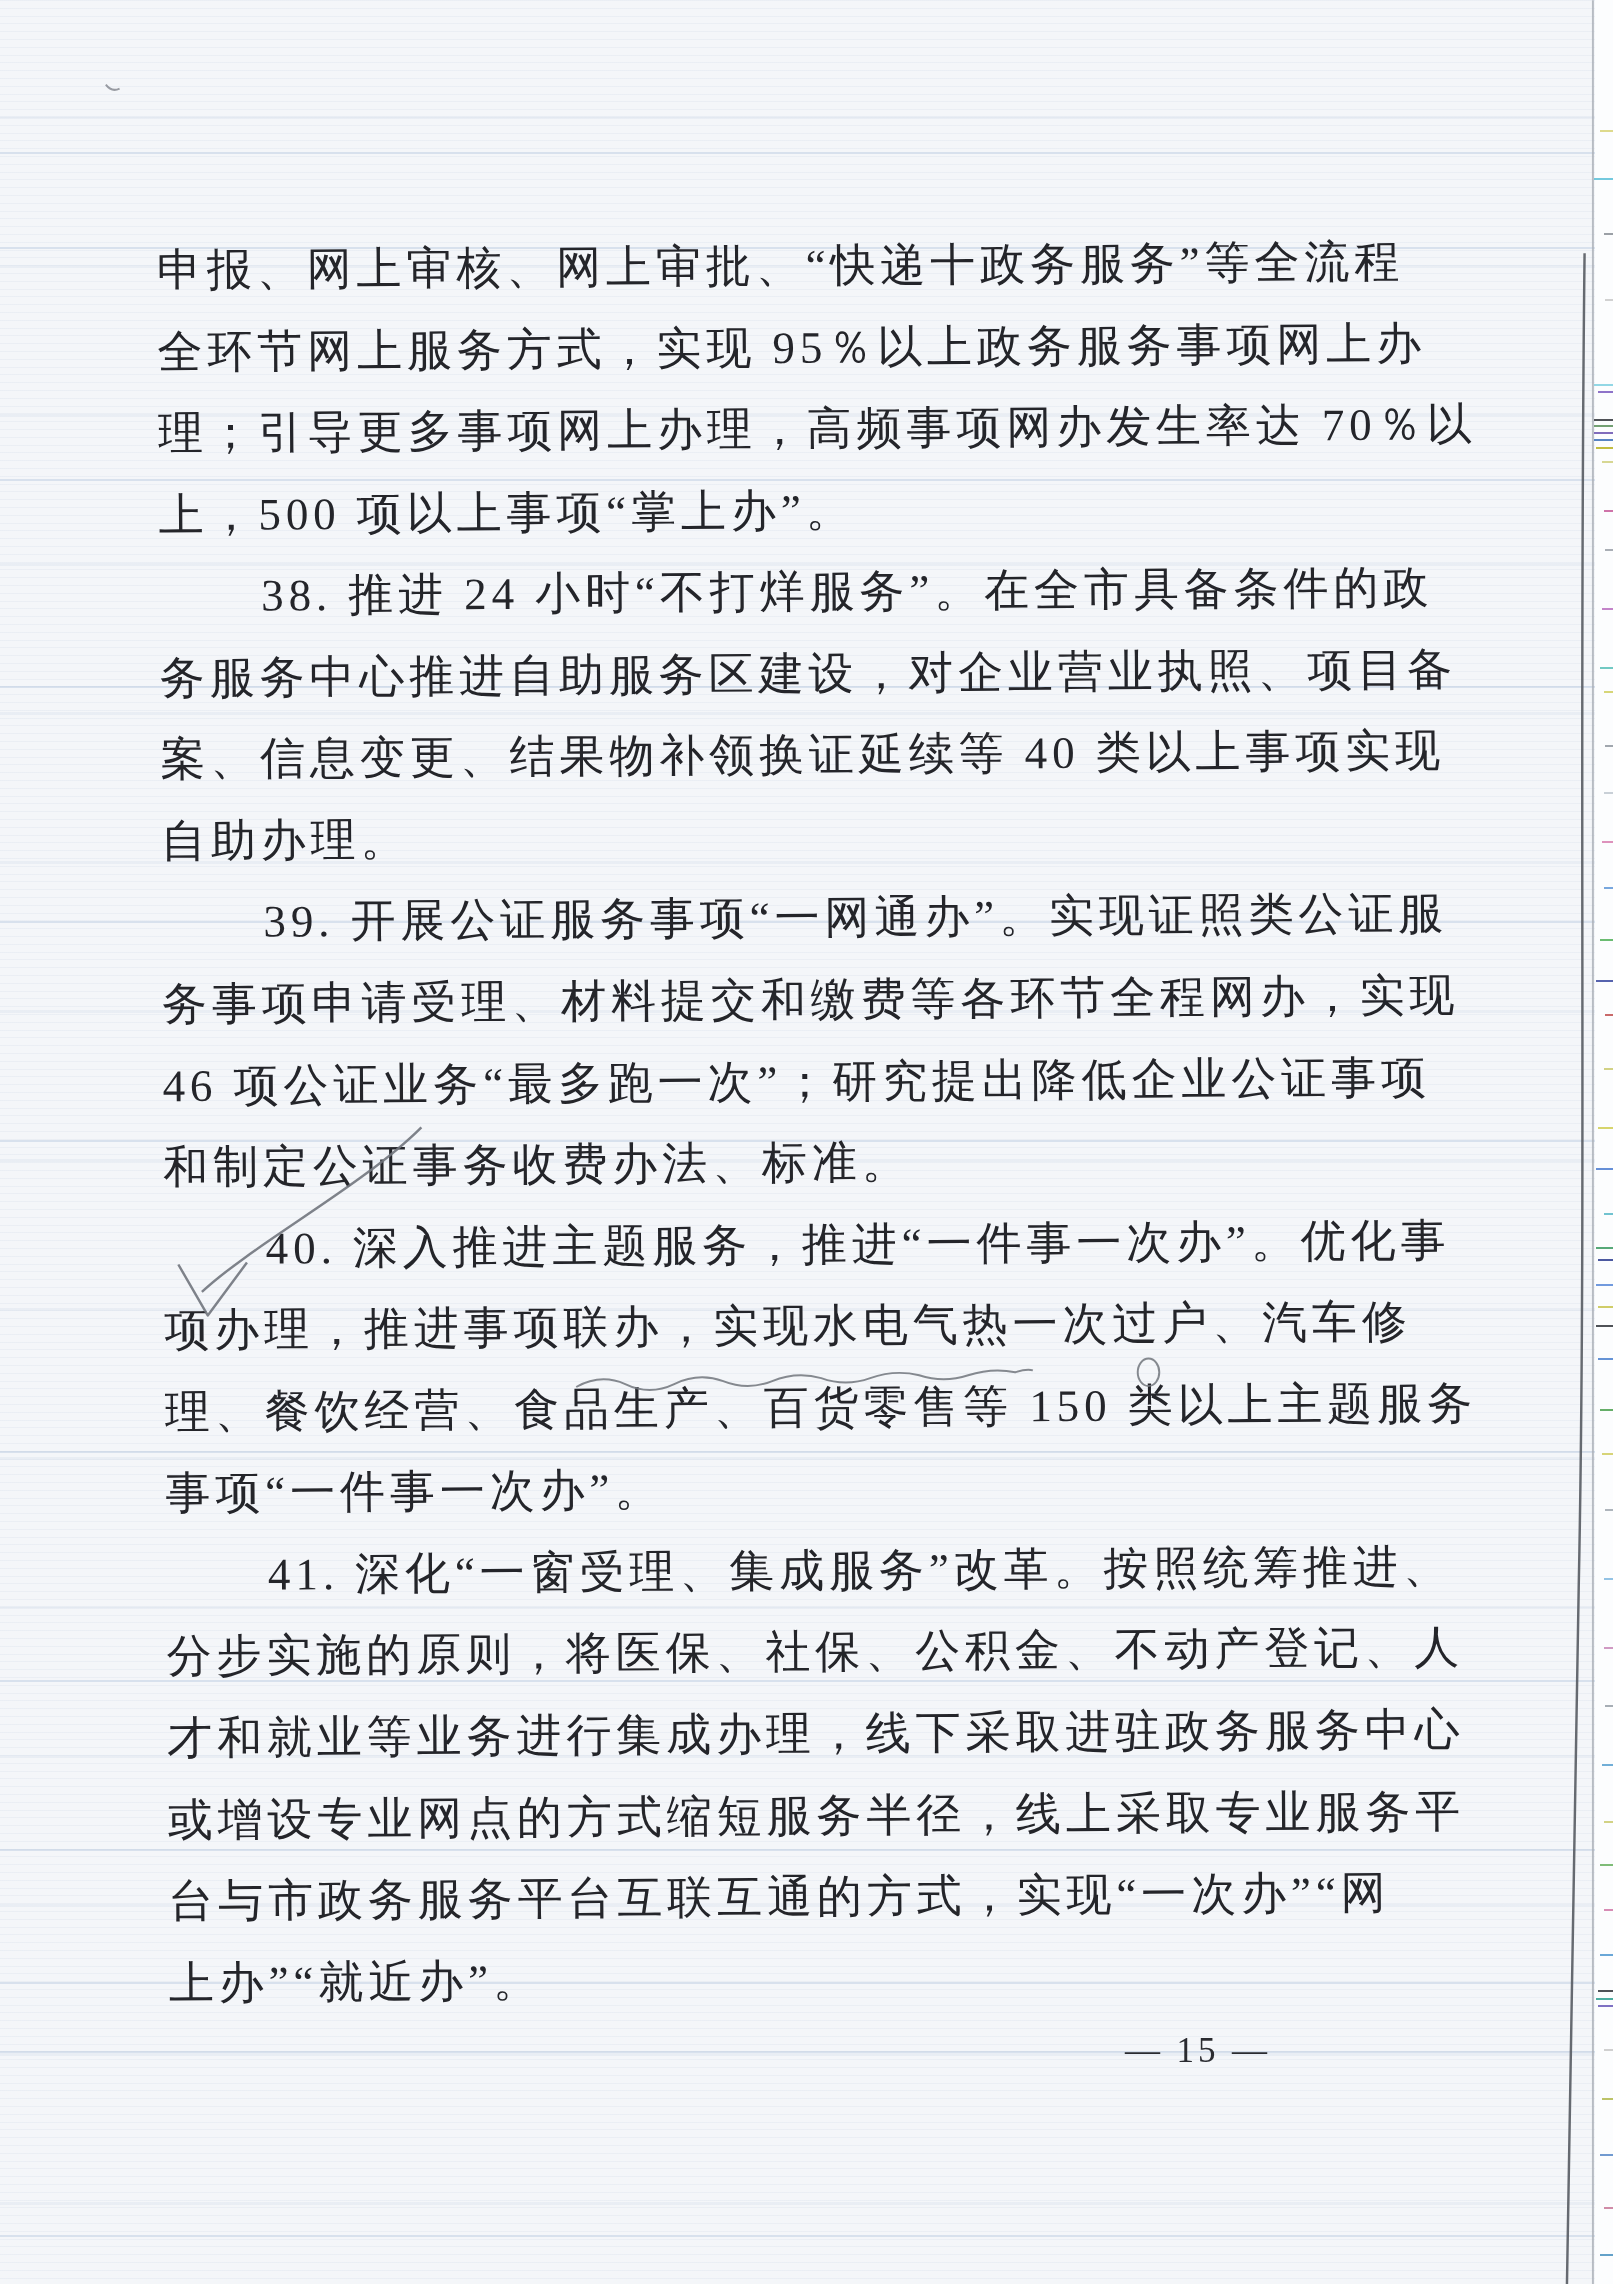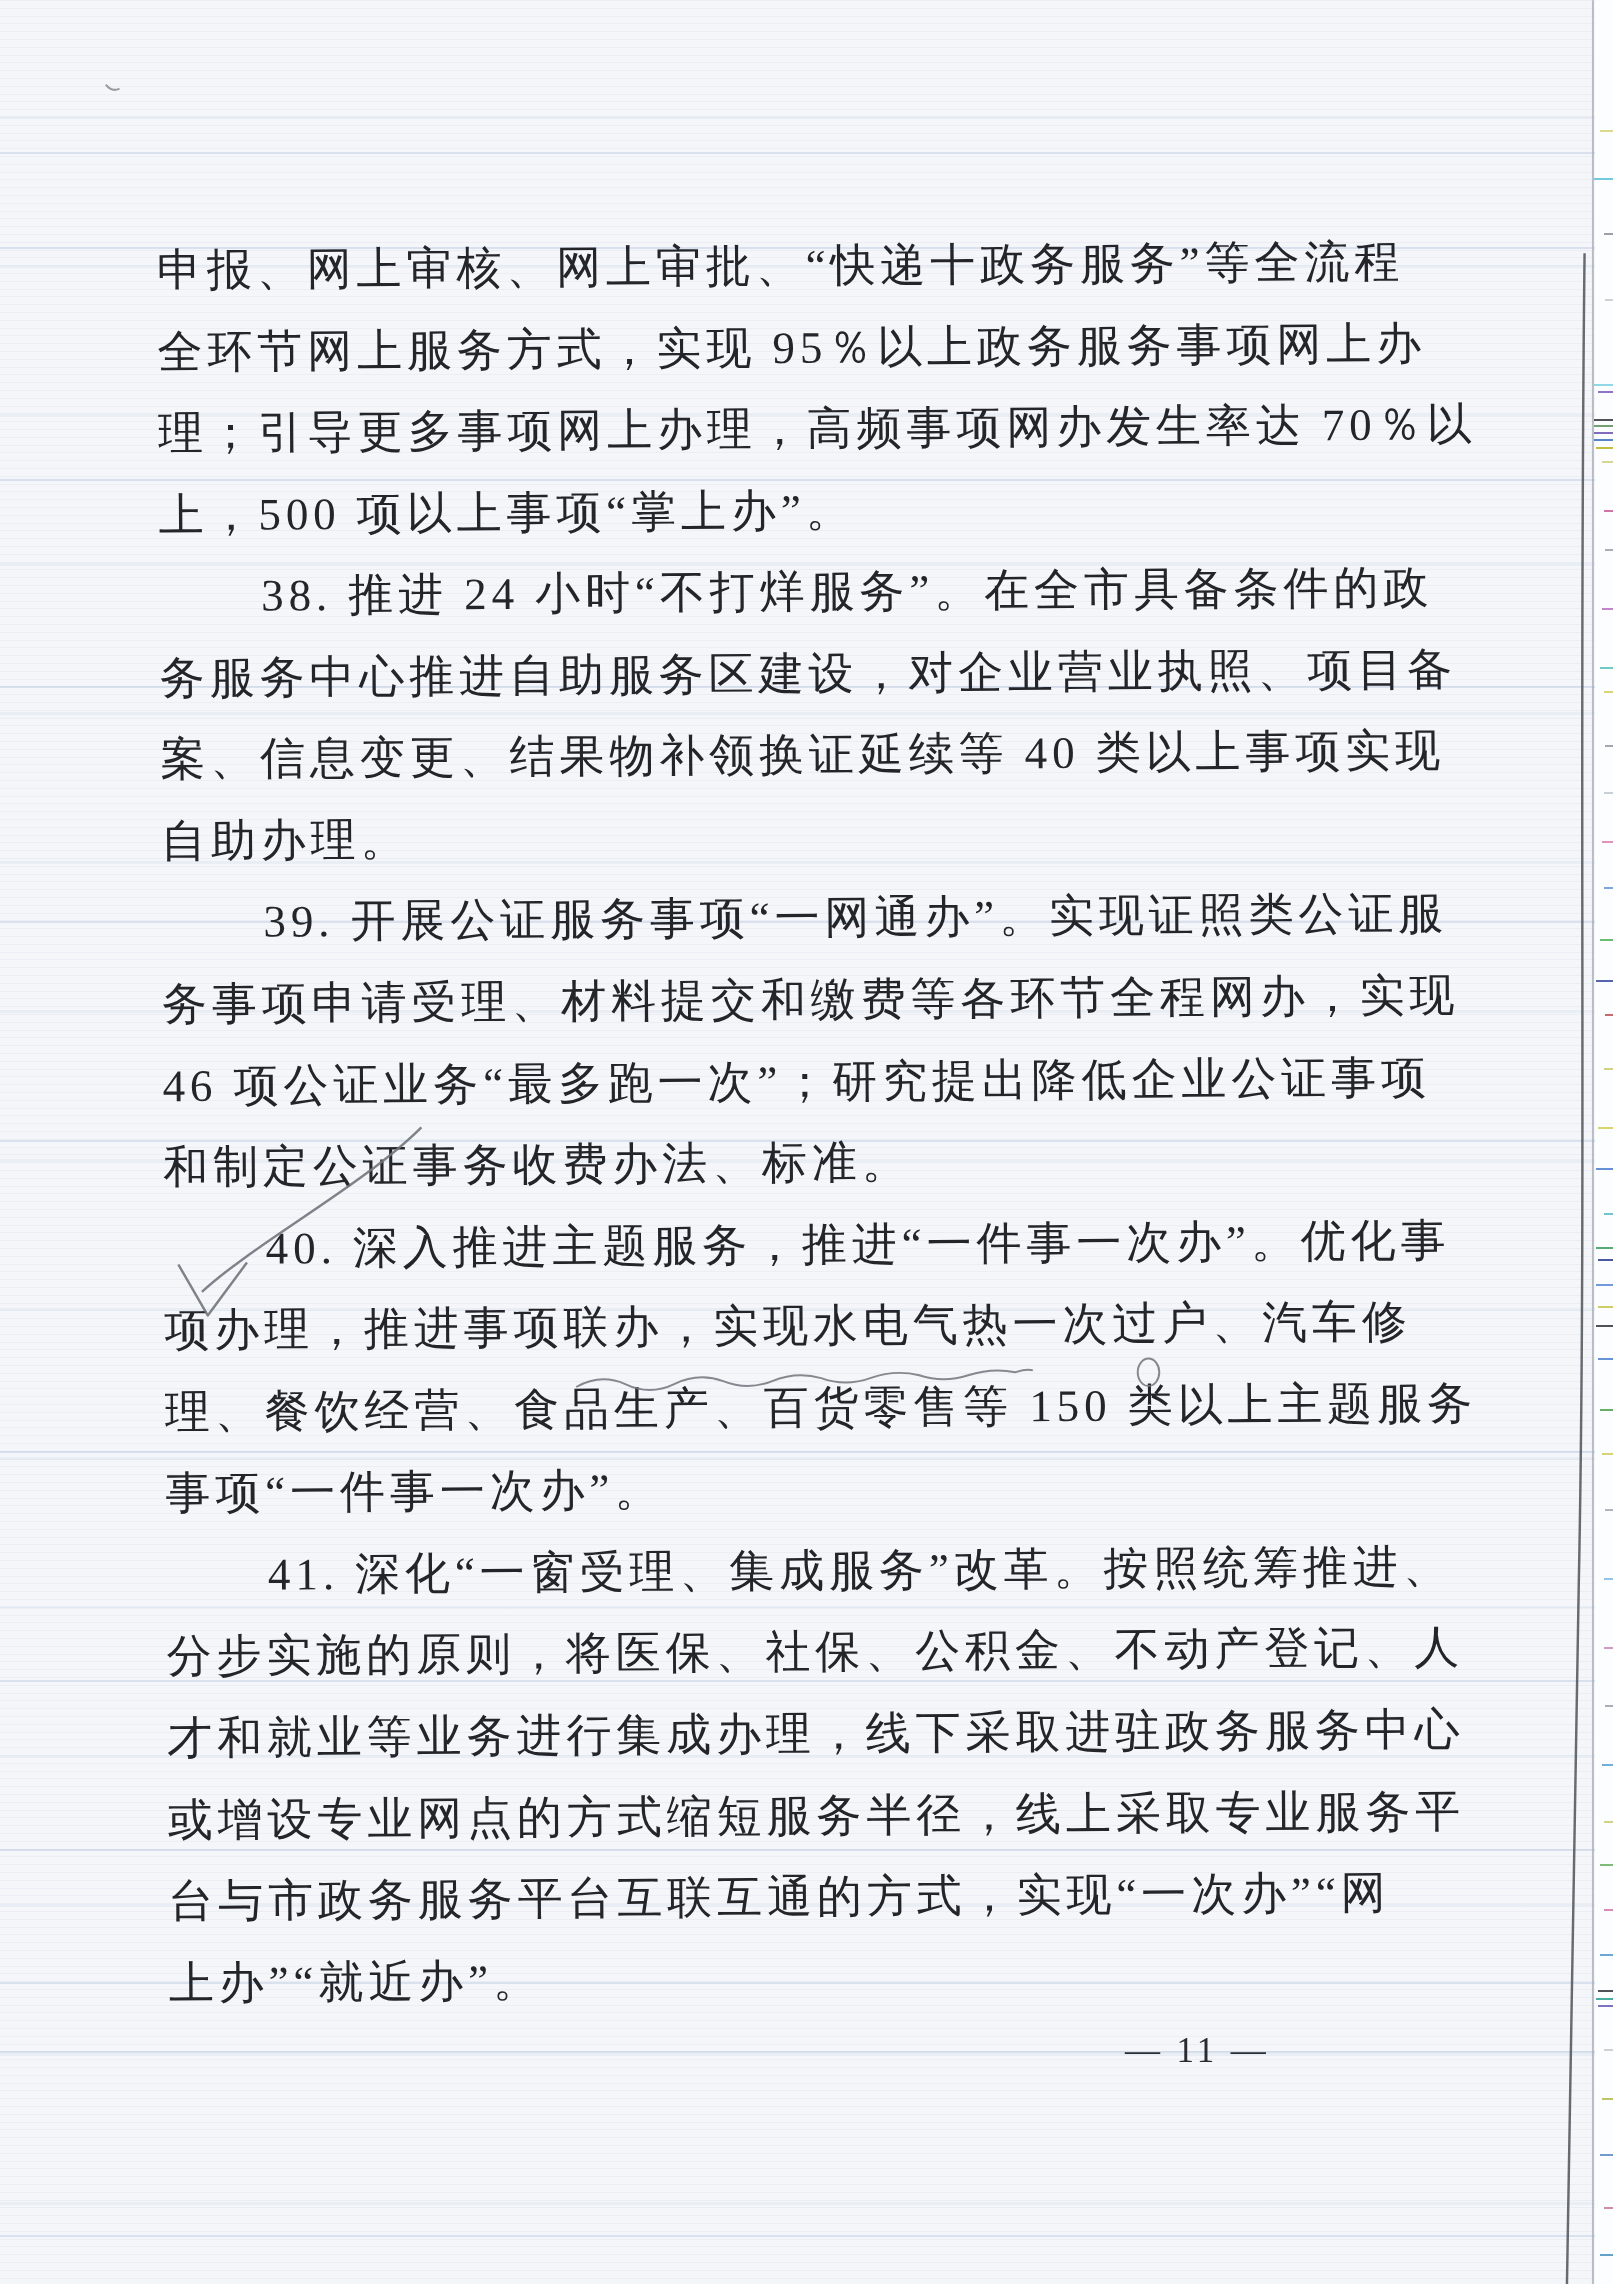--- a/index.html
+++ b/index.html
@@ -77,21 +77,21 @@
       <div class="line" style="top: 1384px;">理、餐饮经营、食品生产、百货零售等 150 类以上主题服务</div>
       <div class="line" style="top: 1465px;">事项“一件事一次办”。</div>
       <div class="line indent" style="top: 1547px;">41. 深化“一窗受理、集成服务”改革。按照统筹推进、</div>
       <div class="line" style="top: 1628px;">分步实施的原则，将医保、社保、公积金、不动产登记、人</div>
       <div class="line" style="top: 1710px;">才和就业等业务进行集成办理，线下采取进驻政务服务中心</div>
       <div class="line" style="top: 1792px;">或增设专业网点的方式缩短服务半径，线上采取专业服务平</div>
       <div class="line" style="top: 1873px;">台与市政务服务平台互联互通的方式，实现“一次办”“网</div>
       <div class="line" style="top: 1955px;">上办”“就近办”。</div>
     </div>
 
-  <div class="page-number">— 11 —</div>
+  <div class="page-number">— 15 —</div>
 
   <div class="edge-margin"></div>
 
   <svg class="annot" width="1613" height="2285" viewBox="0 0 1646 2331">
 
     <path d="M108,86 q6,8 14,4" fill="none" stroke-width="2" opacity="0.7" stroke="#71757d"></path>
 
     <path d="M430,1150 C370,1210 260,1268 206,1318" fill="none" stroke-width="2.5" opacity="0.9" stroke="#71757d"></path>
     <path d="M182,1290 L212,1342 L252,1288" fill="none" stroke-width="2.5" stroke-linejoin="round" opacity="0.9" stroke="#71757d"></path>
 

